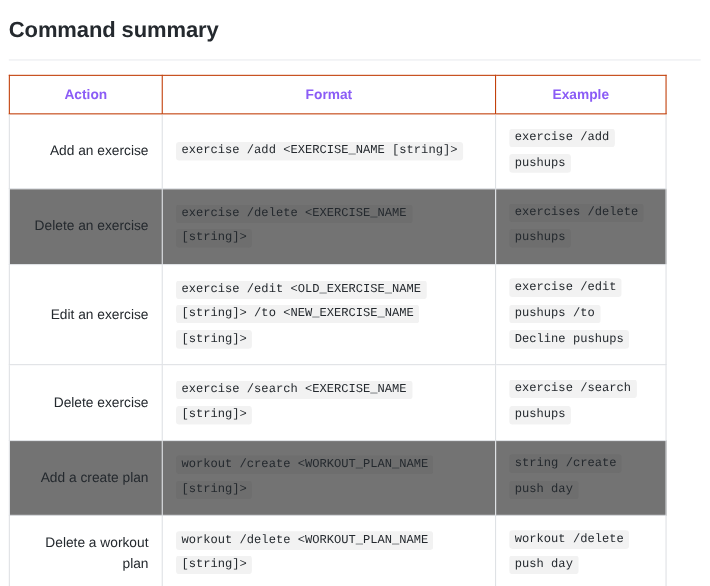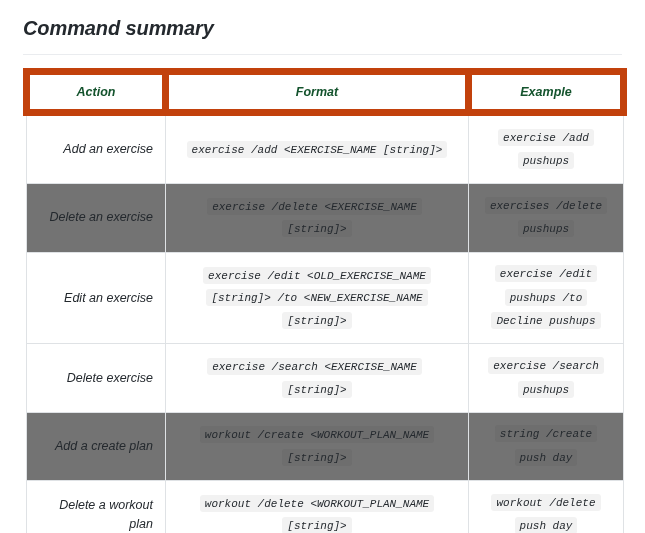--- a/index.html
+++ b/index.html
@@ -13,22 +13,21 @@
     font-family: "Liberation Sans", sans-serif;
     color: #24292e;
     -webkit-font-smoothing: antialiased;
     overflow: hidden;
   }
   .page {
     position: relative;
     width: 645px;
     height: 533px;
     box-sizing: border-box;
-    padding: 0 23px;
-    font-style: italic;
+    padding: 0 8px;
   }
   .page-title {
     margin: 0;
     padding-top: 14px;
     font-size: 20px;
     line-height: 28px;
     font-weight: bold;
     letter-spacing: -0.1px;
     color: #24292e;
   }
@@ -47,26 +46,26 @@
     border-spacing: 0;
     width: 597px;
     table-layout: fixed;
     font-size: 12px;
   }
   table.cmd-table col.c-action { width: 139px; }
   table.cmd-table col.c-format { width: 303px; }
   table.cmd-table col.c-example { width: 155px; }
 
   table.cmd-table th {
-    border: 7px solid #c2410c;
+    border: 1px solid #c2410c;
     padding: 9px 10px;
     text-align: center;
     font-weight: bold;
     font-size: 12.5px;
-    color: #14532d;
+    color: #8b5cf6;
     background: #ffffff;
     line-height: 16px;
   }
   table.cmd-table td {
     border: 1px solid #dfe2e5;
     padding: 10px 12px;
     vertical-align: middle;
     color: #24292e;
     font-size: 12.5px;
     line-height: 19px;
@@ -74,21 +73,21 @@
   table.cmd-table tr.alt td {
     background: #737373;
   }
   table.cmd-table tr.plain td {
     background: #ffffff;
   }
   .action-cell {
     text-align: right;
   }
   .format-cell, .example-cell {
-    text-align: center;
+    text-align: left;
   }
   code.code {
     font-family: "Liberation Mono", "DejaVu Sans Mono", monospace;
     font-size: 11px;
     background-color: rgba(27,31,35,0.06);
     border-radius: 3px;
     padding: 2.5px 5px;
     color: #24292e;
     box-decoration-break: clone;
     -webkit-box-decoration-break: clone;

